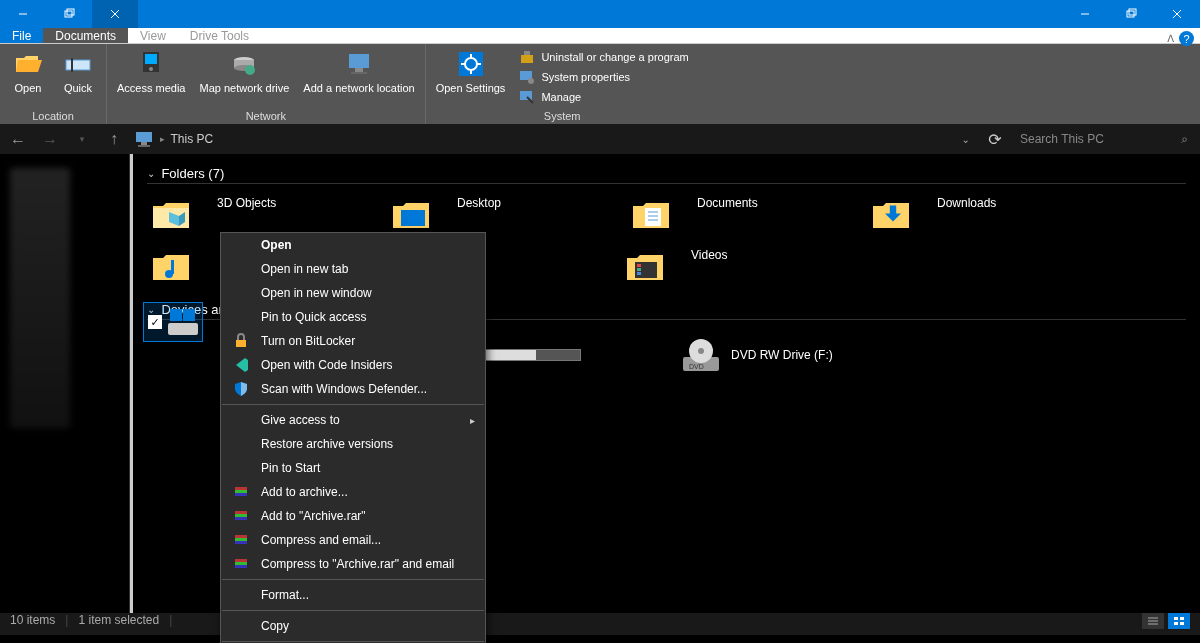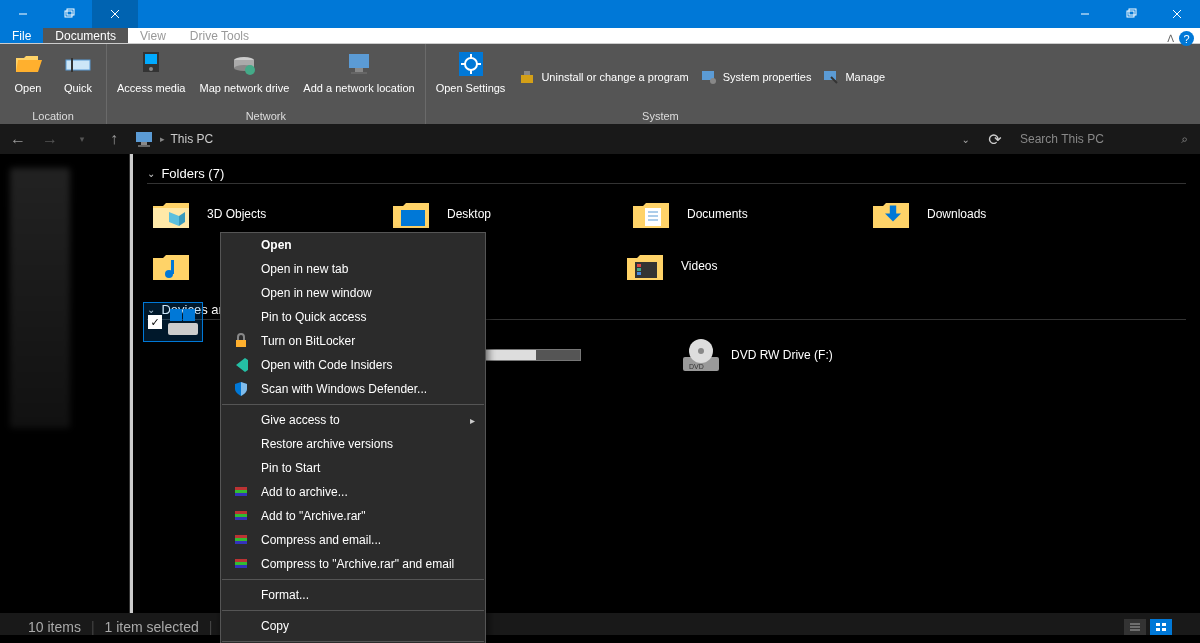--- a/index.html
+++ b/index.html
@@ -17,54 +17,54 @@
 .tab.dim{color:#999}
 .tab-help{position:absolute;right:6px;top:3px;width:15px;height:15px;border-radius:50%;background:#0078d7;color:#fff;font-size:11px;display:flex;align-items:center;justify-content:center}
 .tab-caret{position:absolute;right:26px;top:5px;color:#666;font-size:10px}
 .ribbon{height:80px;background:#555;display:flex;color:#fff;font-size:11px}
 .rgroup{display:flex;flex-direction:column;padding:2px 6px;border-right:1px solid #6a6a6a}
 .rgroup-row{display:flex;gap:6px;flex:1}
 .rgroup-label{text-align:center;font-size:11px;color:#ddd;padding-top:2px}
 .rbtn{display:flex;flex-direction:column;align-items:center;justify-content:flex-start;padding:2px 4px;gap:2px;min-width:44px}
 .rbtn-ico{width:32px;height:32px;display:flex;align-items:center;justify-content:center}
 .rbtn-lbl{font-size:11px;text-align:center;line-height:12px}
-.rlist{display:flex;flex-direction:row;gap:4px;justify-content:center}
+.rlist{display:flex;flex-direction:column;gap:4px;justify-content:center}
 .rlist-item{display:flex;align-items:center;gap:6px;font-size:11px;padding:0 4px}
 .rlist-ico{width:16px;height:16px}
 .addrbar{height:30px;background:#191919;display:flex;align-items:center;padding:0 6px;gap:8px}
 .navbtn{width:24px;height:24px;display:flex;align-items:center;justify-content:center;color:#999}
 .navbtn.disabled{color:#555}
 .addrbox{flex:1;display:flex;align-items:center;height:22px;background:#191919;color:#ccc;font-size:12px;gap:6px}
 .addr-ico{width:20px;height:20px;display:flex;align-items:center;justify-content:center}
 .addr-ref{width:22px;display:flex;align-items:center;justify-content:center;color:#ccc}
 .searchbox{width:180px;height:22px;display:flex;align-items:center;padding:0 6px;color:#888;font-size:12px;justify-content:space-between}
 .main{display:flex;height:calc(643px - 28px - 24px - 80px - 30px - 22px);background:#000}
 .navpane{width:130px;background:#000;border-right:1px solid #333;padding:6px 0}
 .nav-blur{width:60px;height:260px;margin:8px 10px;background:linear-gradient(#222,#111);filter:blur(3px);border-radius:2px}
 .content{flex:1;background:#000;color:#fff;padding:8px 14px;border-left:3px solid #ccc;position:relative;overflow:hidden}
 .section-hdr{display:flex;align-items:center;gap:6px;font-size:13px;color:#fff;margin:4px 0 8px 0;border-bottom:1px solid #333;padding-bottom:2px}
 .chev{font-size:10px;color:#ccc}
 .grid{display:flex;flex-wrap:wrap;gap:8px 40px;margin-bottom:14px}
-.folder{display:flex;align-items:center;gap:16px;width:200px;padding:4px}
+.folder{display:flex;align-items:flex-start;gap:26px;width:200px;padding:4px}
 .folder-ico{width:40px;height:36px;position:relative}
 .fname{font-size:12px;color:#fff}
 .drive{display:flex;align-items:center;gap:10px;width:220px;padding:4px}
 .drive-ico{width:40px;height:36px}
 .drive-info{display:flex;flex-direction:column;gap:3px;font-size:12px}
 .bar{width:160px;height:12px;background:#555;border:1px solid #777}
 .bar-fill{height:100%;background:#ddd}
 .sel{position:absolute;left:10px;top:148px;width:60px;height:40px;border:1px solid #0078d7;background:rgba(0,120,215,.2);display:flex;align-items:center;padding-left:4px}
 .chk{width:14px;height:14px;background:#fff;display:flex;align-items:center;justify-content:center;color:#000;font-size:11px}
 .ctxmenu{position:absolute;left:220px;top:232px;width:266px;background:#2b2b2b;border:1px solid #555;box-shadow:2px 2px 8px rgba(0,0,0,.6);font-size:12px;color:#fff;z-index:100}
 .cm-item{padding:5px 10px 5px 40px;position:relative;display:flex;align-items:center}
 .cm-item.bold{font-weight:600}
 .cm-sep{height:1px;background:#555;margin:3px 1px}
 .cm-ico{position:absolute;left:12px;width:16px;height:16px;display:flex;align-items:center;justify-content:center}
 .cm-arrow{margin-left:auto;color:#ccc;font-size:10px}
-.status{height:22px;background:#191919;color:#aaa;font-size:14px;display:flex;align-items:flex-end;padding:0 28px;gap:10px}
+.status{height:22px;background:#191919;color:#aaa;font-size:12px;display:flex;align-items:flex-start;padding:0 10px;gap:10px}
 .status-sep{color:#444}
 .status-right{margin-left:auto;display:flex;gap:4px}
 .view-btn{width:22px;height:16px;background:#0078d7;display:flex;align-items:center;justify-content:center}
 .view-btn.off{background:#333}
 .addr-chev{color:#888;font-size:9px}
 .addr-drop{margin-left:auto;color:#aaa;font-size:10px;padding-right:6px}
 </style>
 </head>
 <body>
 

